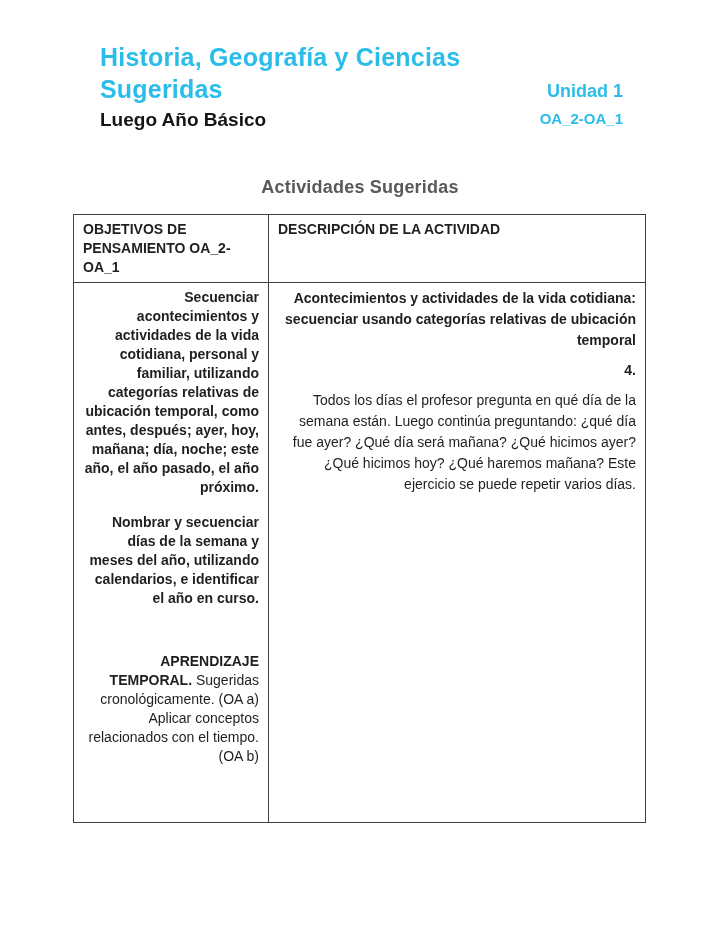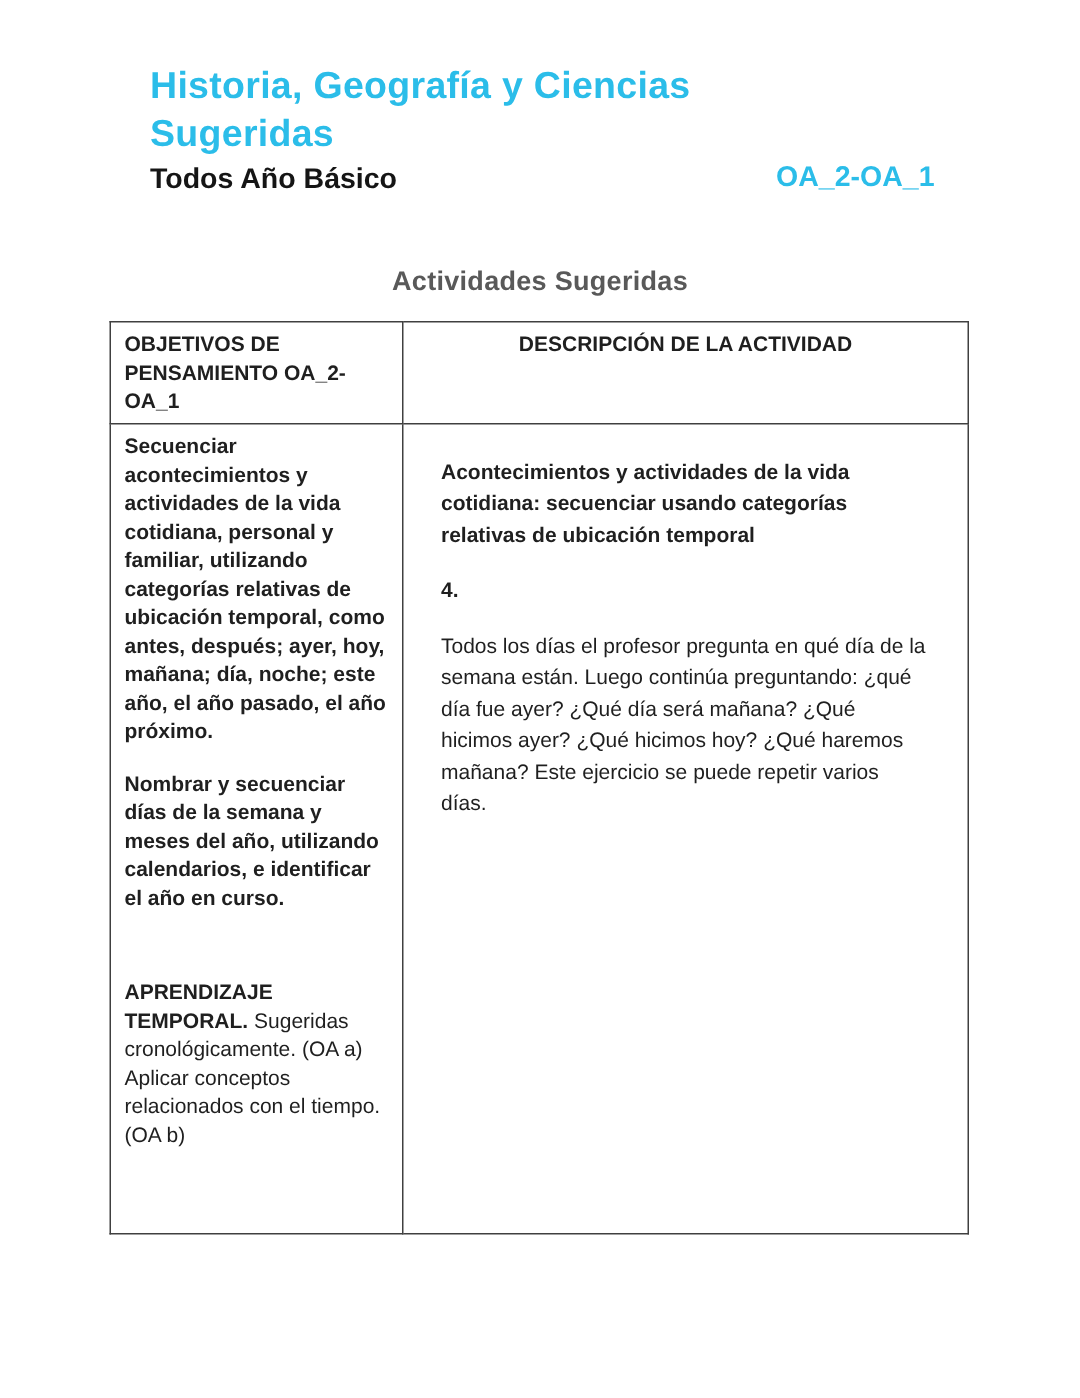--- a/index.html
+++ b/index.html
@@ -38,21 +38,21 @@
     color: #151515;
     margin-top: 4px;
   }
   .header-right {
     text-align: right;
     font-weight: bold;
     color: var(--accent-cyan, #2bbde9);
     white-space: nowrap;
   }
   .unit-label { font-size: 18px; line-height: 30px; }
-  .oa-code    { font-size: 19px; line-height: 25px; }
+  .oa-code    { font-size: 15px; line-height: 25px; }
 
   
   .section-title {
     margin-top: 46px;
     text-align: center;
     font-size: 18px;
     font-weight: bold;
     color: var(--section-title-gray, #595959);
     letter-spacing: 0.2px;
   }
@@ -70,48 +70,49 @@
     border: 1px solid var(--table-border, #404040);
     vertical-align: top;
     padding: 5px 9px;
     font-size: 14px;
   }
   .th {
     font-weight: bold;
     line-height: 19px;
     height: 67px;
   }
-  .act-h { text-align: center; }
-  .body-row td { height: 540px; }
+  .act-h { text-align: left; }
+  .body-row td { height: 540px; text-align: right; }
 
   .obj-cell { line-height: 19px; }
   .obj-cell p { margin: 0; }
   .obj-cell p + p { margin-top: 16px; }
   .obj-cell .p3 { margin-top: 44px; font-weight: normal; }
 
   .act-cell { line-height: 21px; }
-  .act-cell p { margin: 16px; }
+  .act-cell p { margin: 0; }
   .act-cell p + p { margin-top: 9px; }
 
   .b { font-weight: bold; }
 </style>
 </head>
 <body>
 
 <div class="page">
 
   <header class="doc-header">
     <div class="header-left">
       <h1 class="doc-title">
         <span>Historia, Geografía y Ciencias</span>
         <span>Sugeridas</span>
       </h1>
-      <div class="course-name">Todos Año Básico</div>
+      <div class="course-name">Luego Año Básico</div>
     </div>
     <div class="header-right">
+      <div class="unit-label">Unidad 1</div>
       <div class="oa-code">OA_2-OA_1</div>
     </div>
   </header>
 
   <h2 class="section-title">Actividades Sugeridas</h2>
 
   <table class="activities-table">
     <colgroup>
       <col class="col-obj">
       <col class="col-act">

